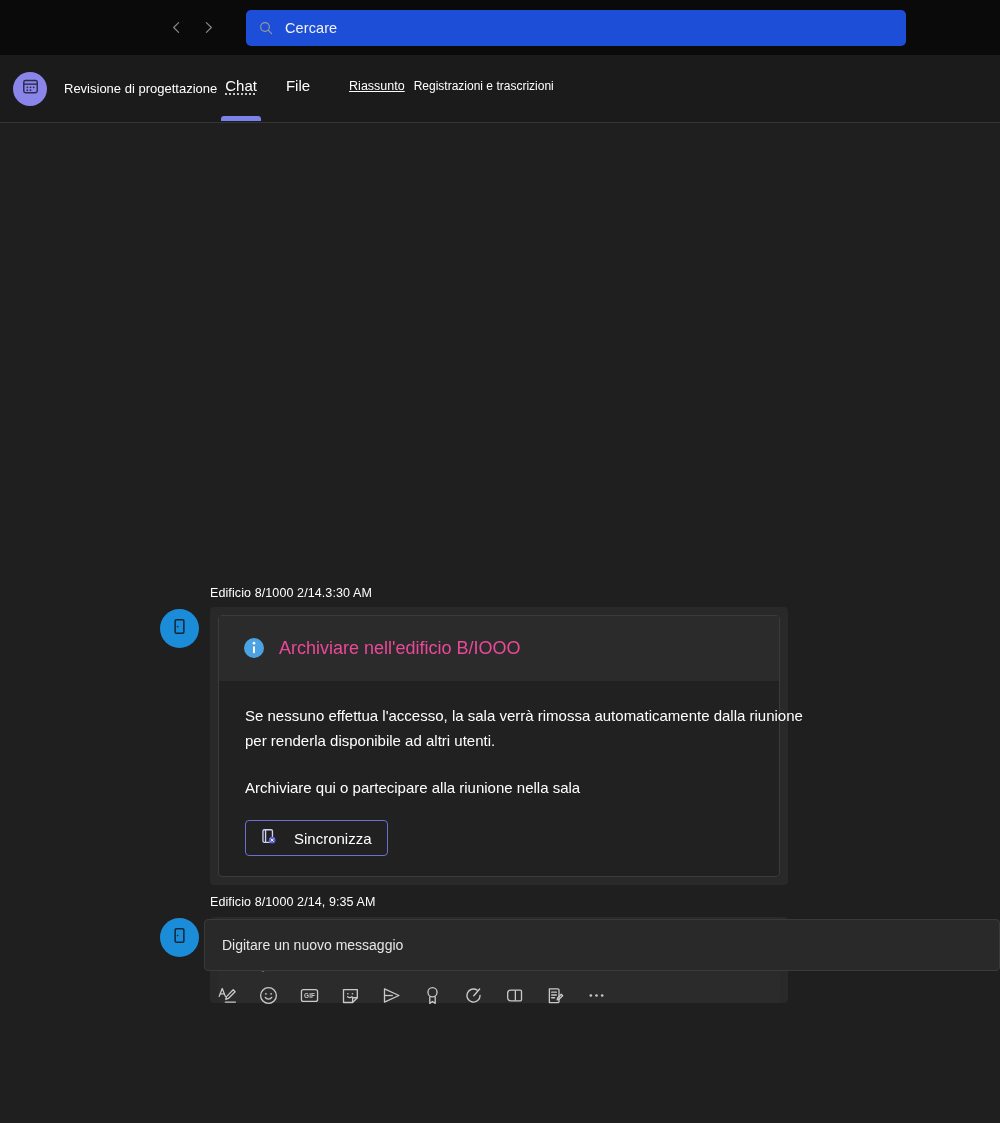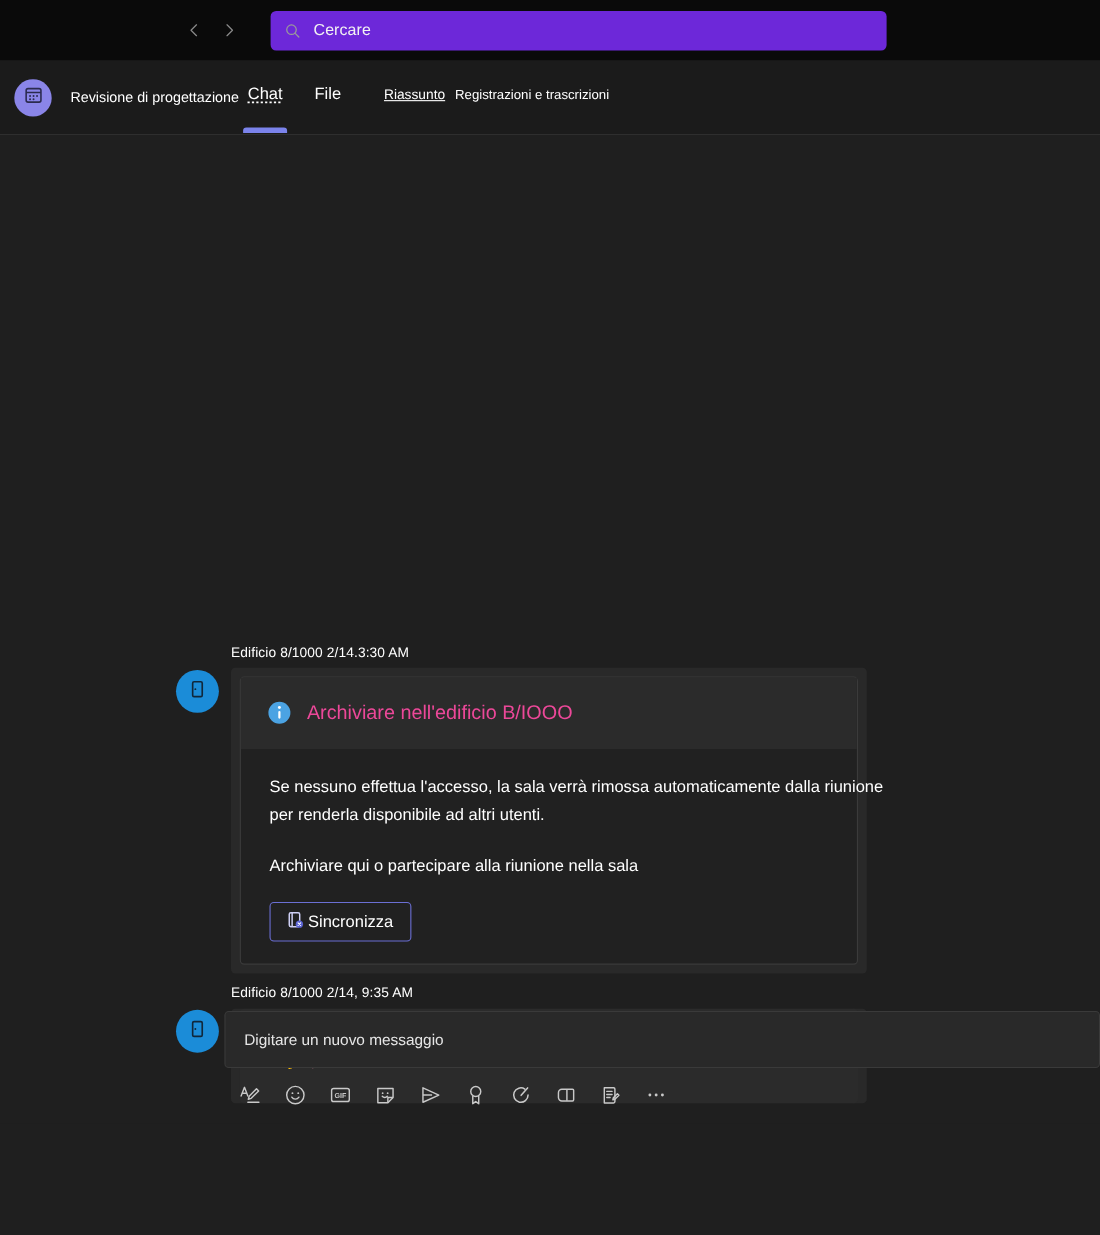--- a/index.html
+++ b/index.html
@@ -25,23 +25,23 @@
     width: 32px; height: 32px;
     display: flex; align-items: center; justify-content: center;
     color: #8a8a8a;
     font-size: 19px;
     line-height: 1;
     cursor: pointer;
   }
   .nav-btn svg { display: block; }
   .search-box {
     margin-left: 22px;
-    width: 560px;
+    width: 660px;
     height: 36px;
-    background: #6d28d9;
+    background: #1d4ed8;
     border-radius: 5px;
     display: flex;
     align-items: center;
     padding: 0 12px;
     cursor: text;
   }
   .search-icon { width: 16px; height: 16px; color: #9a9a9a; flex: 0 0 auto; }
   .search-placeholder {
     margin-left: 11px;
     color: #f2f2f2;
@@ -165,21 +165,21 @@
     font-size: 15px;
     line-height: 25px;
     width: 560px;
   }
   .card-para + .card-para { margin-top: 22px; }
 
   .sync-btn {
     margin-top: 20px;
     display: inline-flex;
     align-items: center;
-    gap: 2px;
+    gap: 16px;
     height: 36px;
     padding: 0 15px 0 13px;
     background: #212121;
     border: 1px solid #6b6fd4;
     border-radius: 4px;
     color: #ffffff;
     font-size: 15px;
     cursor: pointer;
   }
   .sync-btn svg { width: 19px; height: 19px; flex: 0 0 auto; }

